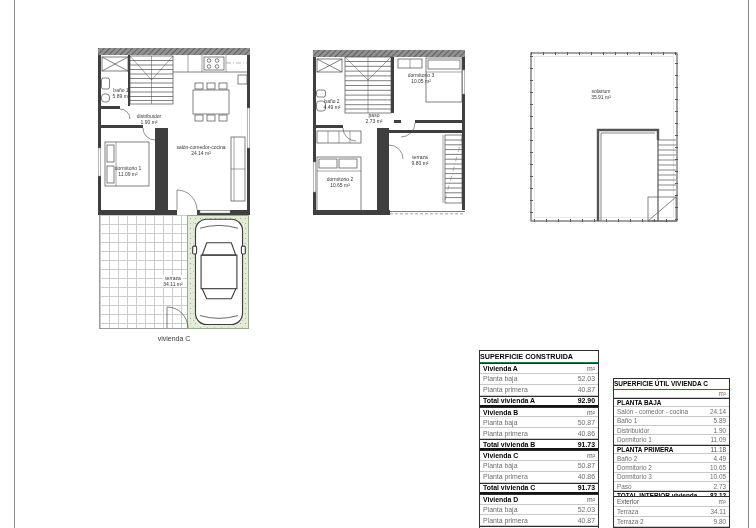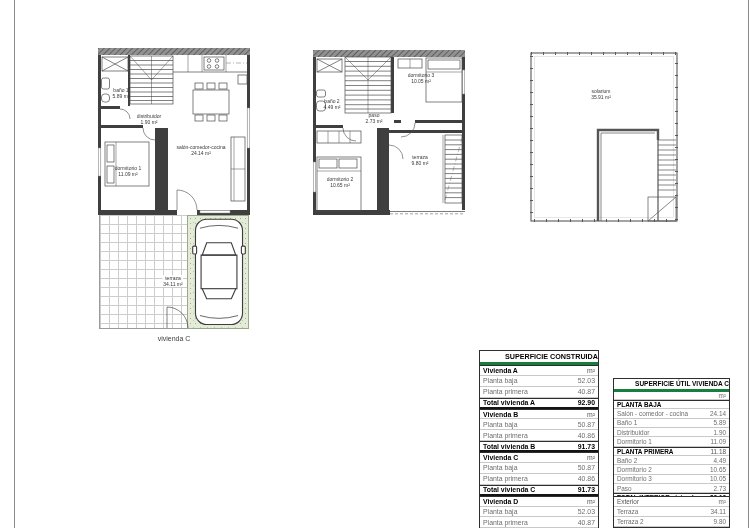--- a/index.html
+++ b/index.html
@@ -21,21 +21,21 @@
                           linear-gradient(90deg,#cdcdcd 1px,transparent 1px);
          background-size:9px 9px;}
   .parking{position:absolute;left:89px;top:0;width:62px;height:114px;
            background-color:#e4ebd8;border:1px solid #9aa88b;box-sizing:border-box;
            background-image:radial-gradient(#9fb488 0.8px,transparent 0.9px),
                             radial-gradient(#bacaa6 0.7px,transparent 0.8px);
            background-size:5px 5px,7px 7px;background-position:0 0,2px 3px;}
   .gate{position:absolute;left:0;top:0;}
   
   .tbl{position:absolute;background:#fff;border:1px solid #2e2e2e;box-sizing:border-box;}
-  .thead{font-weight:bold;color:#000;text-align:right;border-bottom:3px solid #15803d;
+  .thead{font-weight:bold;color:#000;text-align:left;border-bottom:1px solid #15803d;
          overflow:hidden;}
   .trow{display:flex;justify-content:space-between;align-items:center;
         padding:0 3px;box-sizing:border-box;border-bottom:1px solid #c9c9c9;
         color:#6e6e6e;overflow:hidden;}
   .trow .tv{text-align:right;}
   .sec{font-weight:bold;color:#000;border-top:1px solid #2e2e2e;}
   .sec .tv{font-weight:normal;color:#555;}
   .tot{font-weight:bold;color:#000;border-top:1px solid #2e2e2e;
        border-bottom:2px solid #141414;}
   .tot .tv{font-weight:bold;color:#000;}

